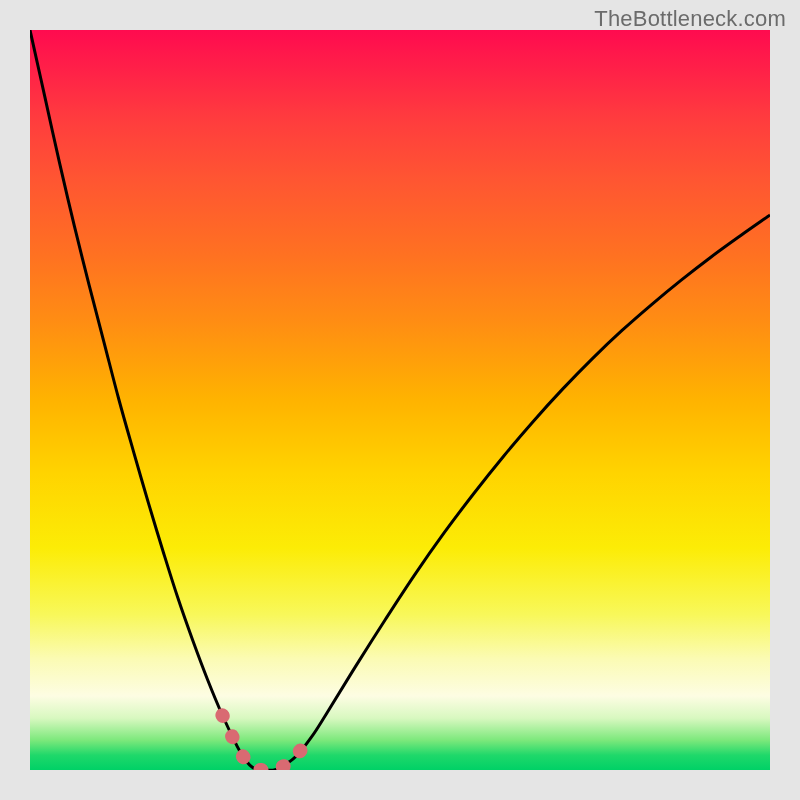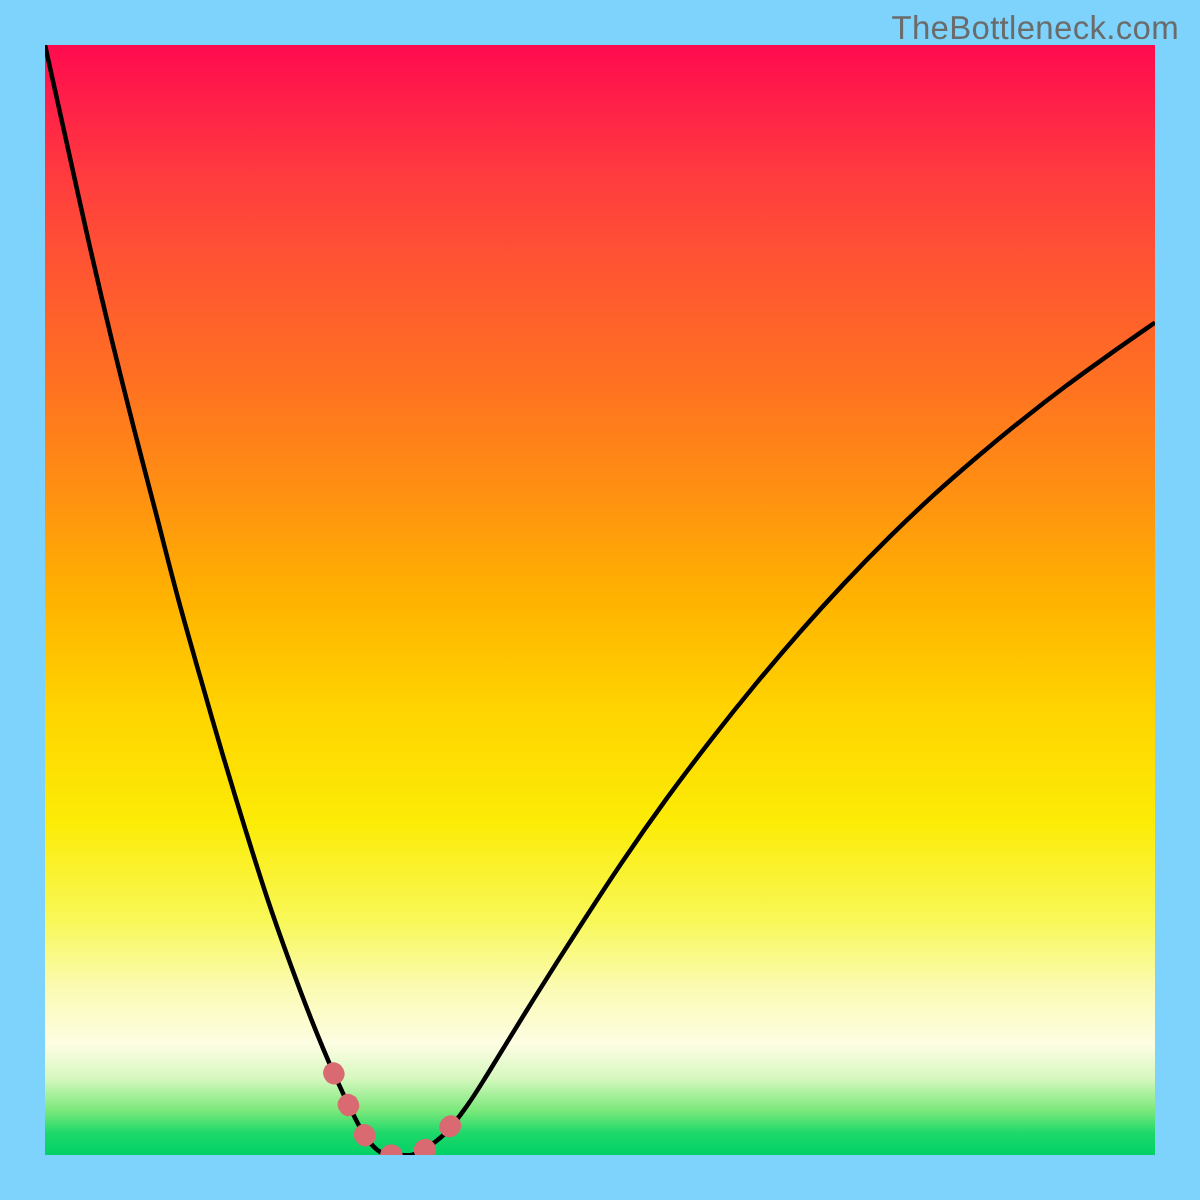--- a/index.html
+++ b/index.html
@@ -10,21 +10,21 @@
     background: #000;
     overflow: hidden;
     font-family: Arial, Helvetica, sans-serif;
   }
   .frame {
     position: absolute;
     left: 0;
     top: 0;
     width: 800px;
     height: 800px;
-    background: #7dd3fc;
+    background: #e5e5e5;
   }
   .plot-area {
     position: absolute;
     left: 30px;
     top: 30px;
     width: 740px;
     height: 740px;
     background: linear-gradient(to bottom,
       #ff0b4f 0%,
       #ff2347 6%,

